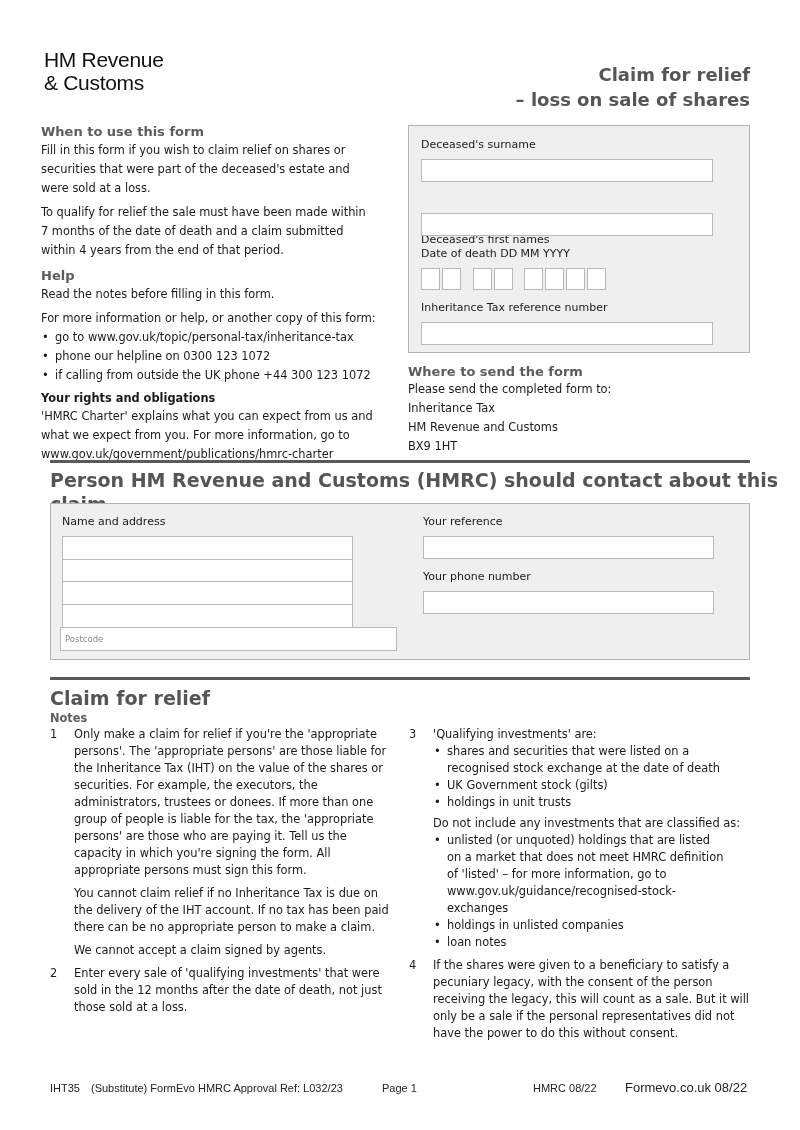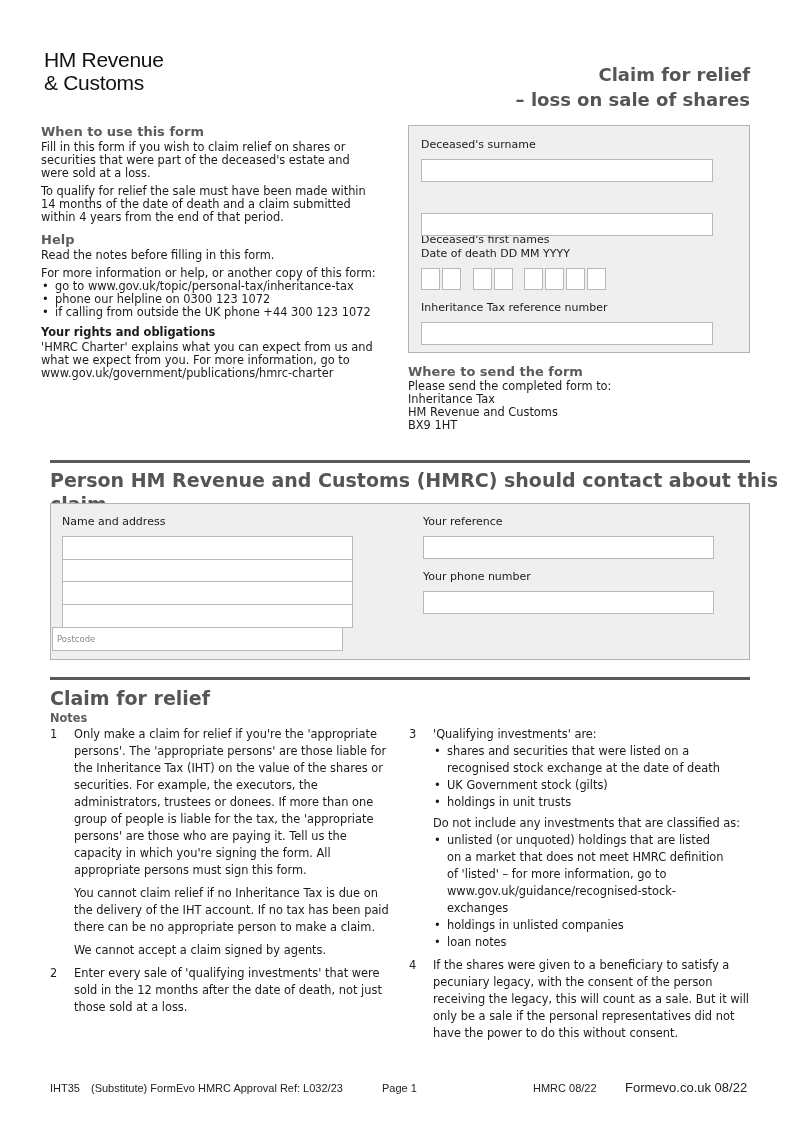--- a/index.html
+++ b/index.html
@@ -4,21 +4,21 @@
 <style>
   * { box-sizing: border-box; margin: 0; padding: 0; }
   body {
     width: 800px; height: 1130px; background: #ffffff; position: relative;
     font-family: "DejaVu Sans", sans-serif; color: #1a1a1a; overflow: hidden;
   }
   .abs { position: absolute; }
   .logo { left: 44px; top: 48px; font-family: "Liberation Sans", sans-serif; font-size: 21px; line-height: 23px; color: #111; letter-spacing: -0.3px; }
   .title { right: 50px; top: 62px; text-align: right; font-family: "DejaVu Sans", sans-serif; font-weight: bold; font-size: 18px; line-height: 25px; color: #555; }
   .h-sec { font-weight: bold; color: #5c5c5c; font-size: 13px; line-height: 16px; }
-  .txt { font-size: 11.4px; line-height: 13px; color: #1a1a1a; }
+  .txt { font-size: 11.4px; line-height: 19px; color: #1a1a1a; }
   .txt p { margin-bottom: 5px; }
   .bul { position: relative; padding-left: 14px; }
   .bul::before { content: "•"; position: absolute; left: 1px; top: 0; }
   .h-bold { font-weight: bold; font-size: 11.4px; color: #1a1a1a; line-height: 17px; }
 
   .greybox { background: #efefef; border: 1px solid #b3b3b3; }
   .field-label { font-size: 11px; color: #1a1a1a; position: absolute; }
   .field { position: absolute; background: #fff; border: 1px solid #b8b8b8; }
   .digit { position: absolute; width: 19px; height: 22px; background: #fff; border: 1px solid #b8b8b8; top: 268px; }
 
@@ -40,21 +40,21 @@
 </div>
 <div class="abs title">
   <div>Claim for relief</div>
   <div>– loss on sale of shares</div>
 </div>
 
 <div class="abs" style="left:41px; top:124px; width:335px;">
   <div class="h-sec">When to use this form</div>
   <div class="txt" style="margin-top:1px;">
     <p>Fill in this form if you wish to claim relief on shares or securities that were part of the deceased's estate and were sold at a loss.</p>
-    <p>To qualify for relief the sale must have been made within 14 months of the date of death and a claim submitted within 4 years from the end of that period.</p>
+    <p>To qualify for relief the sale must have been made within 7 months of the date of death and a claim submitted within 4 years from the end of that period.</p>
   </div>
   <div class="h-sec" style="margin-top:8px;">Help</div>
   <div class="txt" style="margin-top:1px;">
     <p>Read the notes before filling in this form.</p>
     <div>For more information or help, or another copy of this form:</div>
     <div class="bul">go to www.gov.uk/topic/personal-tax/inheritance-tax</div>
     <div class="bul">phone our helpline on 0300 123 1072</div>
     <div class="bul">if calling from outside the UK phone +44 300 123 1072</div>
   </div>
   <div class="h-bold" style="margin-top:5px;">Your rights and obligations</div>
@@ -90,21 +90,21 @@
 
 <div class="rule" style="top:460px;"></div>
 <div class="big-h" style="top:468px;">Person HM Revenue and Customs (HMRC) should contact about this claim</div>
 
 <div class="abs greybox" style="left:50px; top:503px; width:700px; height:157px;"></div>
 <div class="field-label" style="left:62px; top:515px;">Name and address</div>
 <div class="field" style="left:62px; top:536px; width:291px; height:24px;"></div>
 <div class="field" style="left:62px; top:559px; width:291px; height:23px;"></div>
 <div class="field" style="left:62px; top:581px; width:291px; height:24px;"></div>
 <div class="field" style="left:62px; top:604px; width:291px; height:24px;"></div>
-<div class="field" style="left:52px; top:627px; width:291px; height:24px;">
+<div class="field" style="left:60px; top:627px; width:337px; height:24px;">
   <span style="position:absolute; left:4px; top:6px; font-size:8.5px; color:#8a8a8a;">Postcode</span>
 </div>
 <div class="field-label" style="left:423px; top:515px;">Your reference</div>
 <div class="field" style="left:423px; top:536px; width:291px; height:23px;"></div>
 <div class="field-label" style="left:423px; top:570px;">Your phone number</div>
 <div class="field" style="left:423px; top:591px; width:291px; height:23px;"></div>
 
 <div class="rule" style="top:677px;"></div>
 <div class="big-h" style="top:686px;">Claim for relief</div>
 <div class="abs" style="left:50px; top:711px; font-weight:bold; font-size:11.4px; color:#5c5c5c;">Notes</div>

